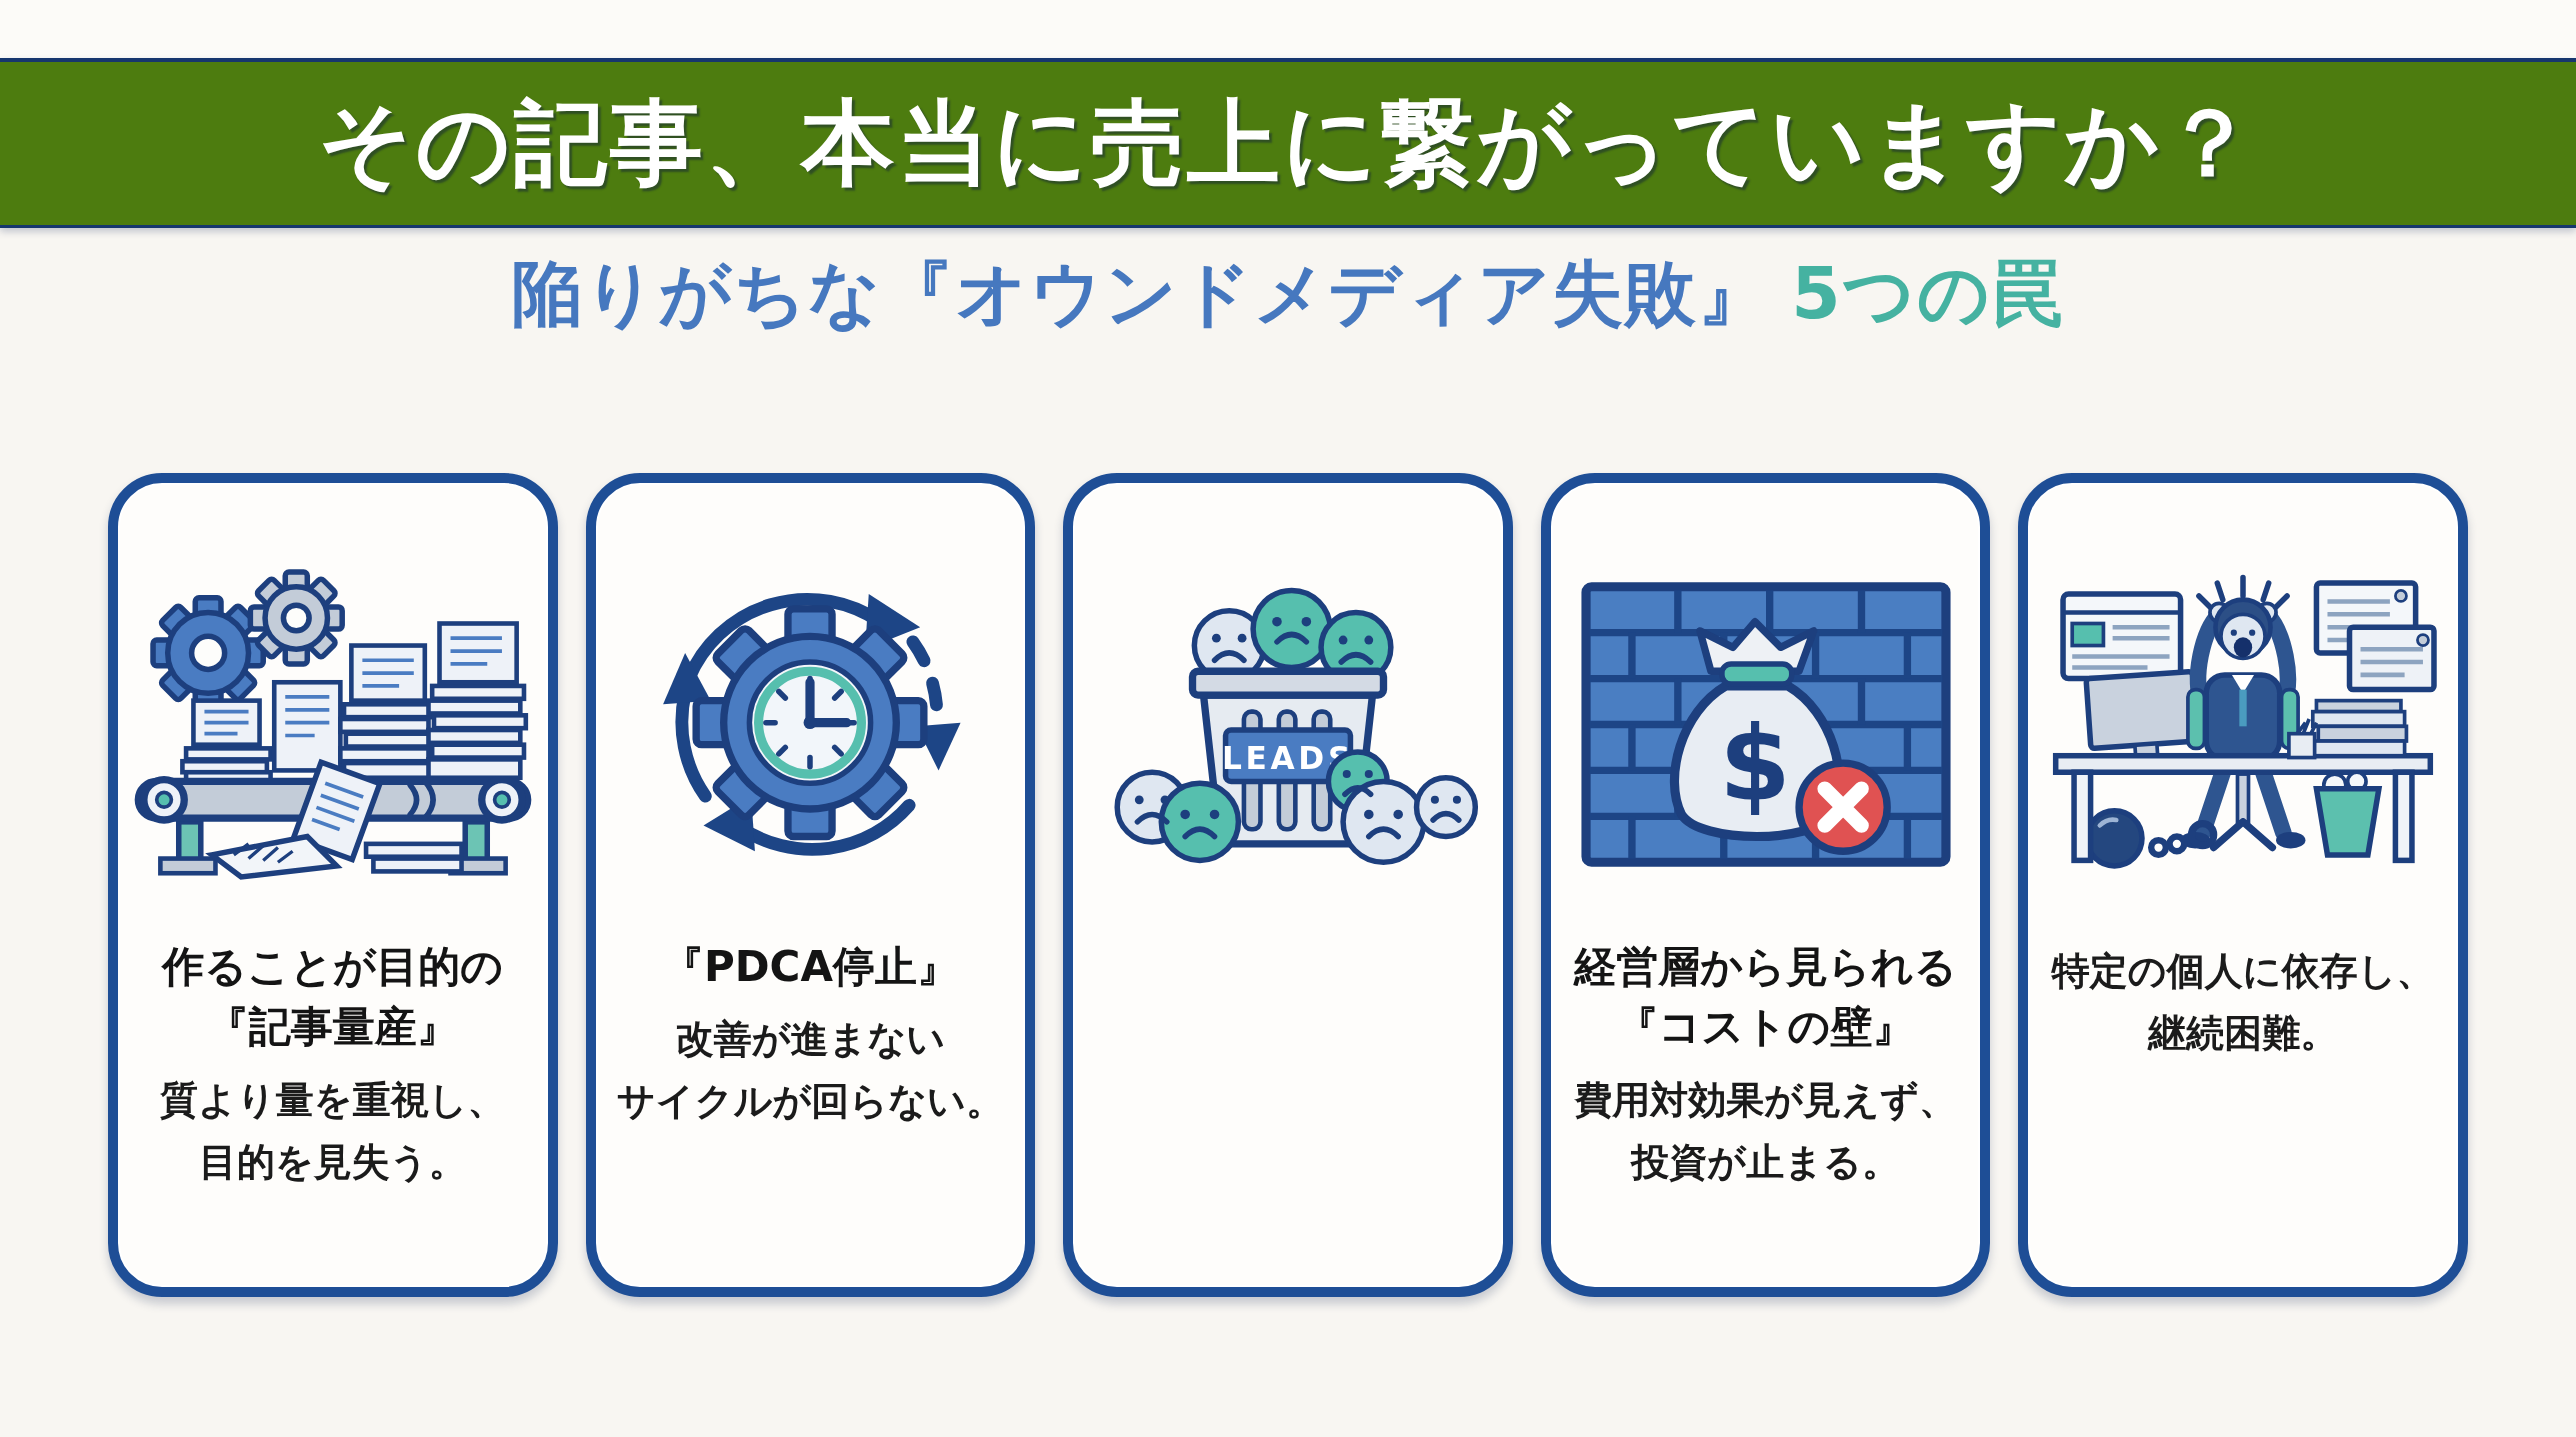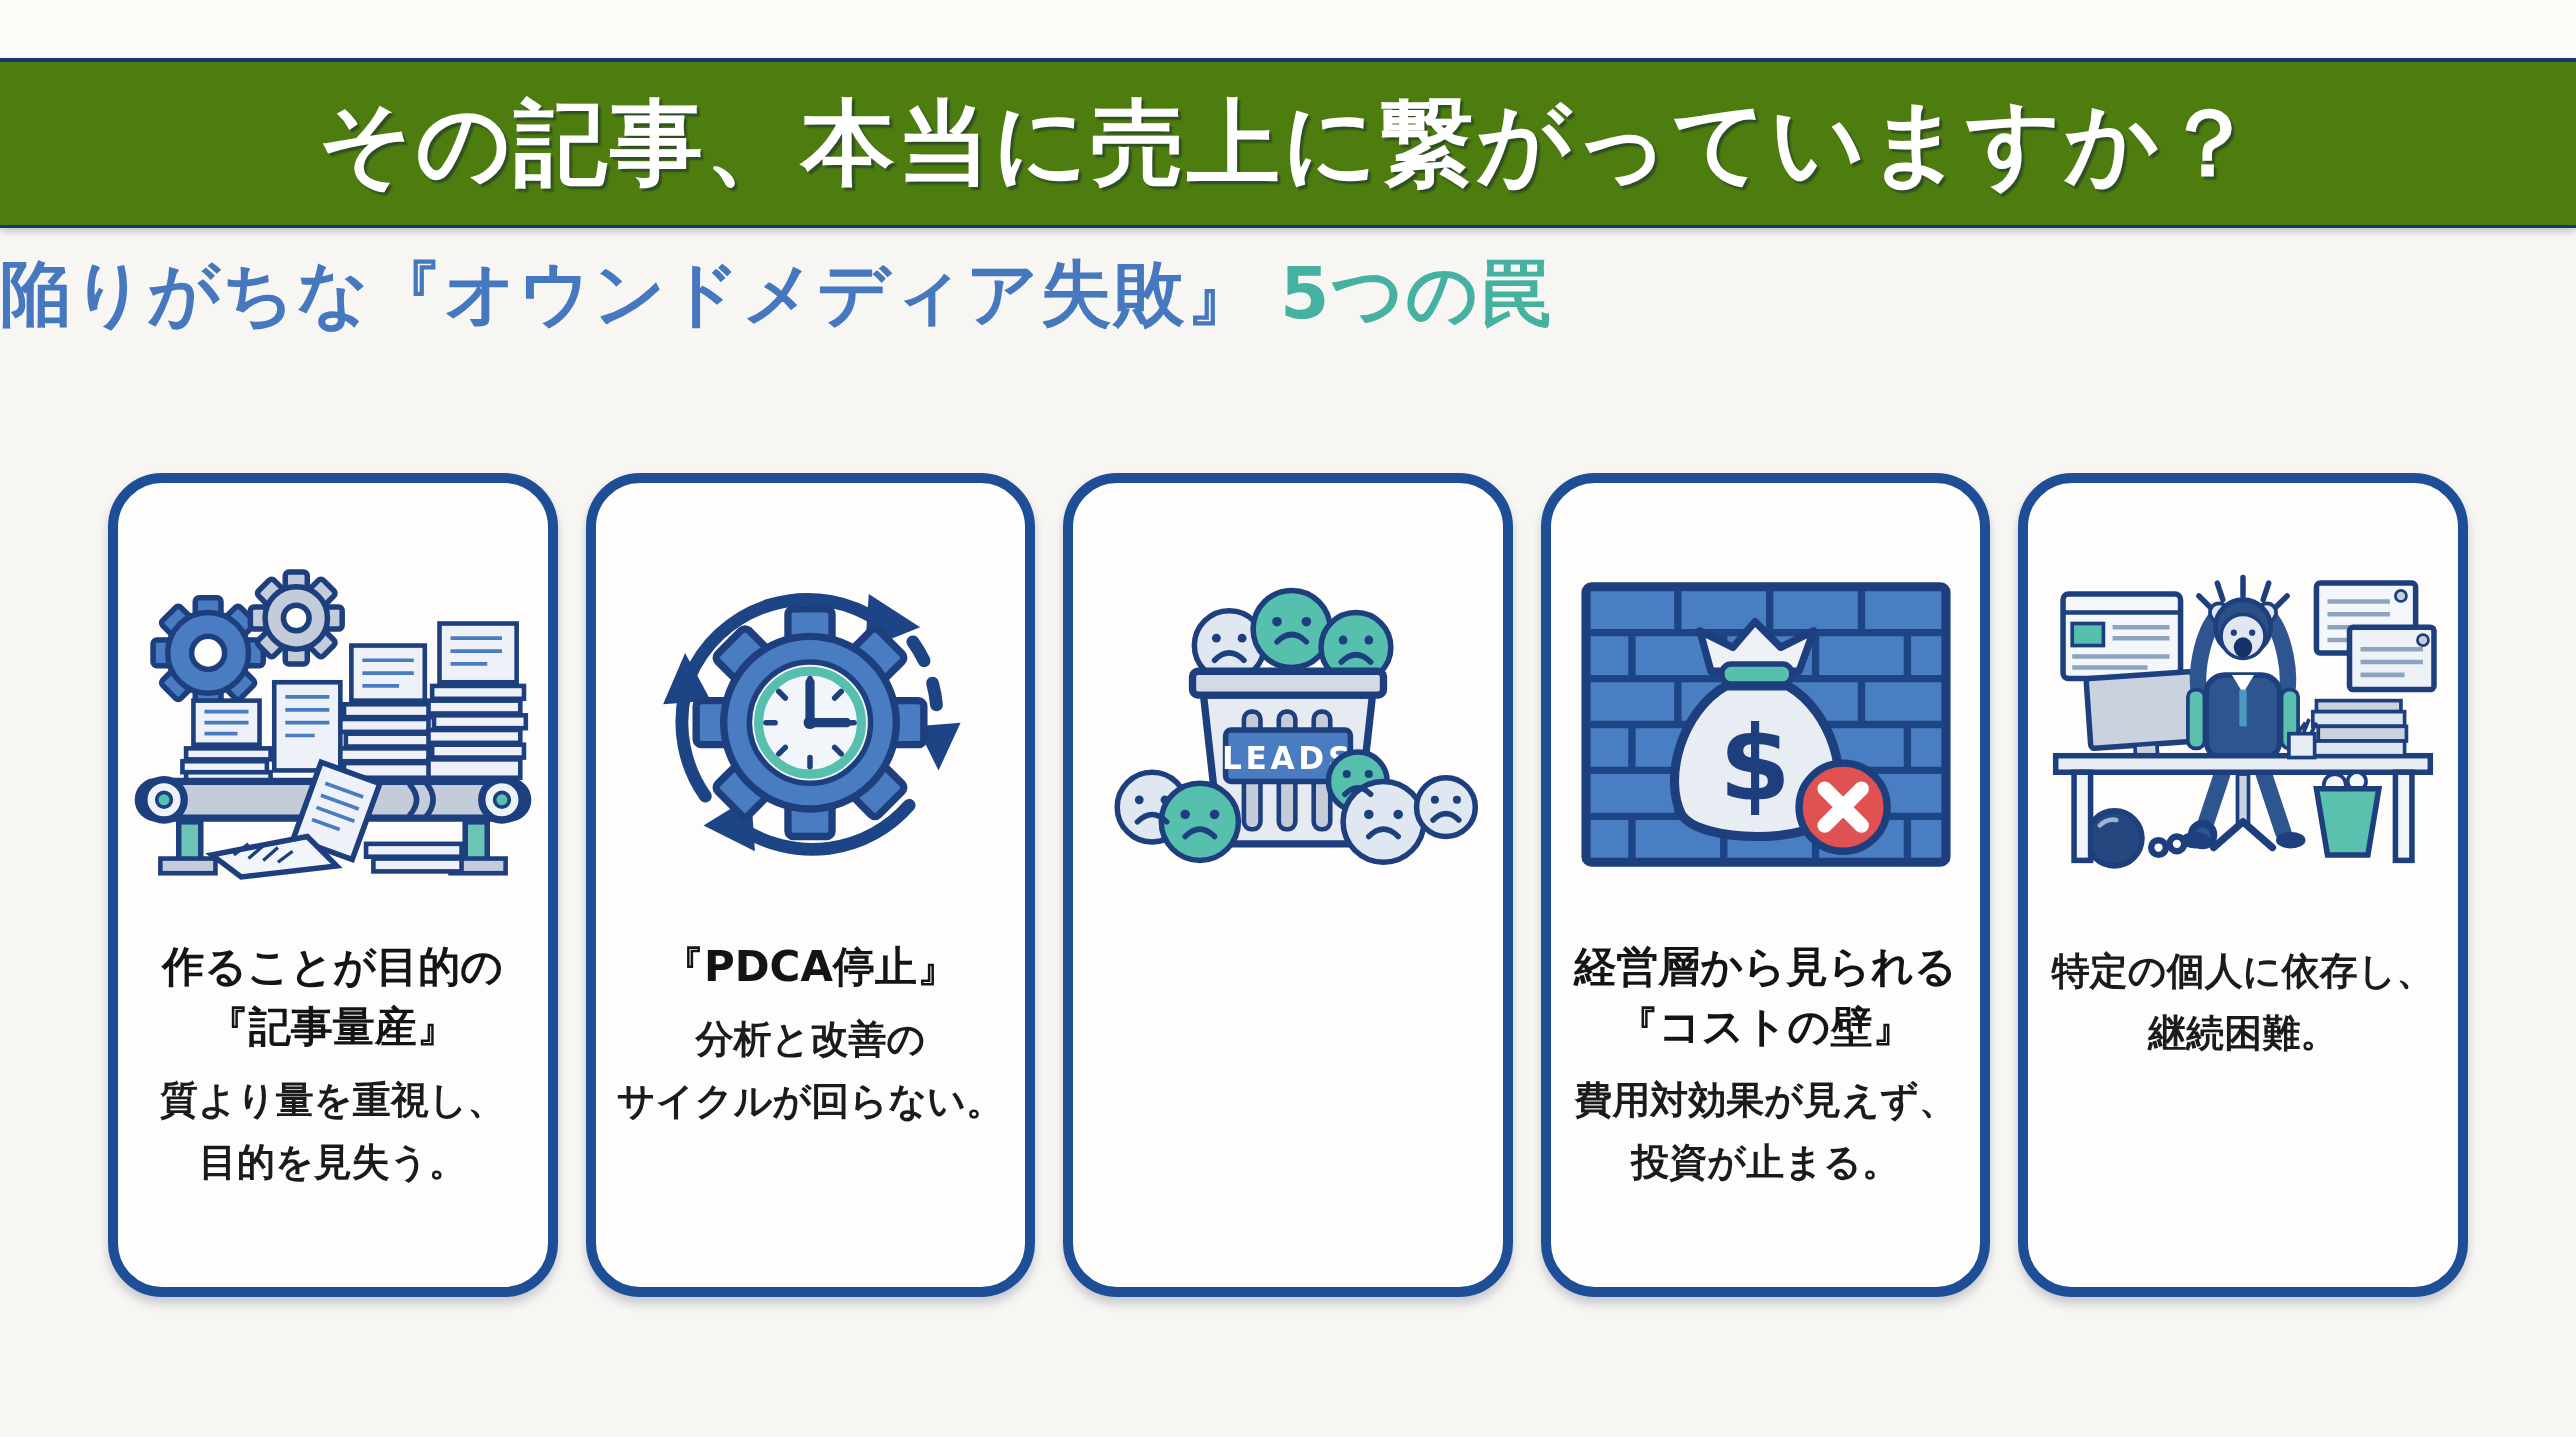--- a/index.html
+++ b/index.html
@@ -13,21 +13,21 @@
     height:170px; background:#4d7c0f;
     border-top:4.7px solid #16366e; border-bottom:3.7px solid #16366e;
     display:flex; align-items:center; justify-content:center;
     box-shadow:0 3.7px 7.5px rgba(20,40,90,.25);
   }
   .banner h1{
     color:#ffffff; font-size:93px; font-weight:800; letter-spacing:2.8px;
     text-shadow:2.8px 2.8px 1.9px rgba(10,25,60,.45); white-space:nowrap;
   }
   .subtitle{
-    margin-top:19px; text-align:left; font-size:71px; font-weight:800;
+    margin-top:19px; text-align:center; font-size:71px; font-weight:800;
     letter-spacing:1.9px; white-space:nowrap;
   }
   .subtitle .blue{ color:#4678bf; }
   .subtitle .teal{ color:#45b2a1; margin-left:20.6px; }
   .cards{
     position:absolute; left:0; right:0; top:473px;
     display:flex; justify-content:center; gap:28px; padding:0 108px;
   }
   .card{
     flex:1 1 0; height:824px; background:#fefdfb;
@@ -209,21 +209,21 @@
             </g>
             <path d="M110 84 V62 M110 84 H130" stroke="#1d3f7e" stroke-width="5" stroke-linecap="round"></path>
             <circle cx="110" cy="84" r="3.5" fill="#1d3f7e"></circle>
           </g>
         </svg>
       </div>
       <div class="card-title">
         <div>『PDCA停止』</div>
       </div>
       <div class="card-body">
-        <div>分析と改善の</div>
+        <div>改善が進まない</div>
         <div>サイクルが回らない。</div>
       </div>
     </div>
 
     <div class="card">
       <div class="icon-box">
         <svg viewBox="0 0 220 170" fill="none">
 
           <g stroke="#1d3f7e" stroke-width="3">
             <circle cx="78" cy="42" r="19" fill="#dfe7f1"></circle>

